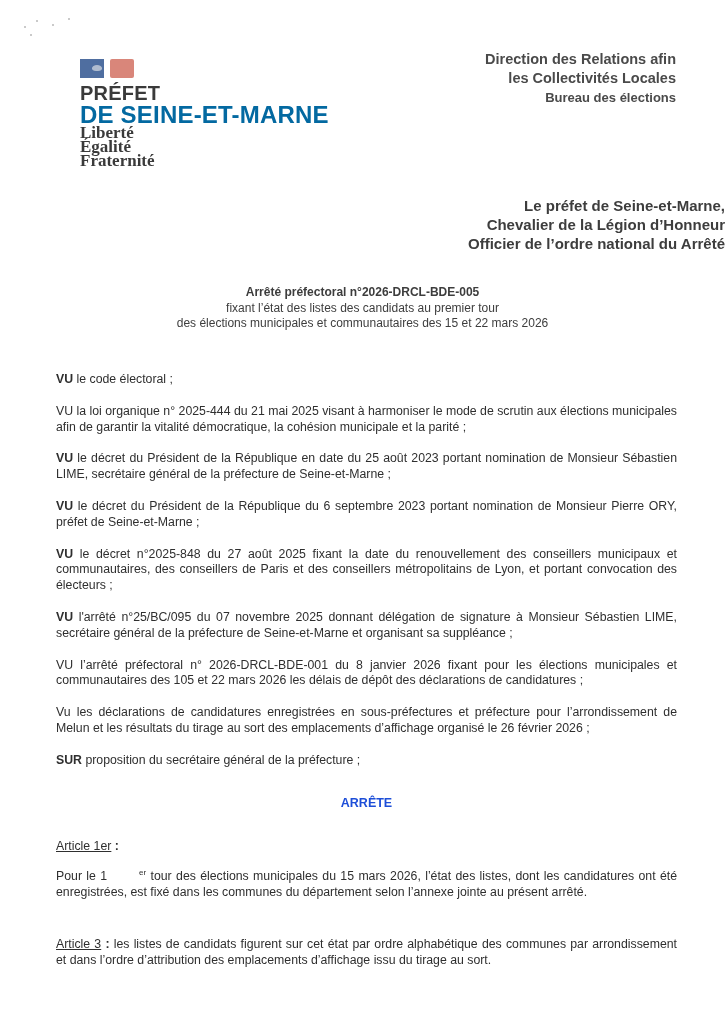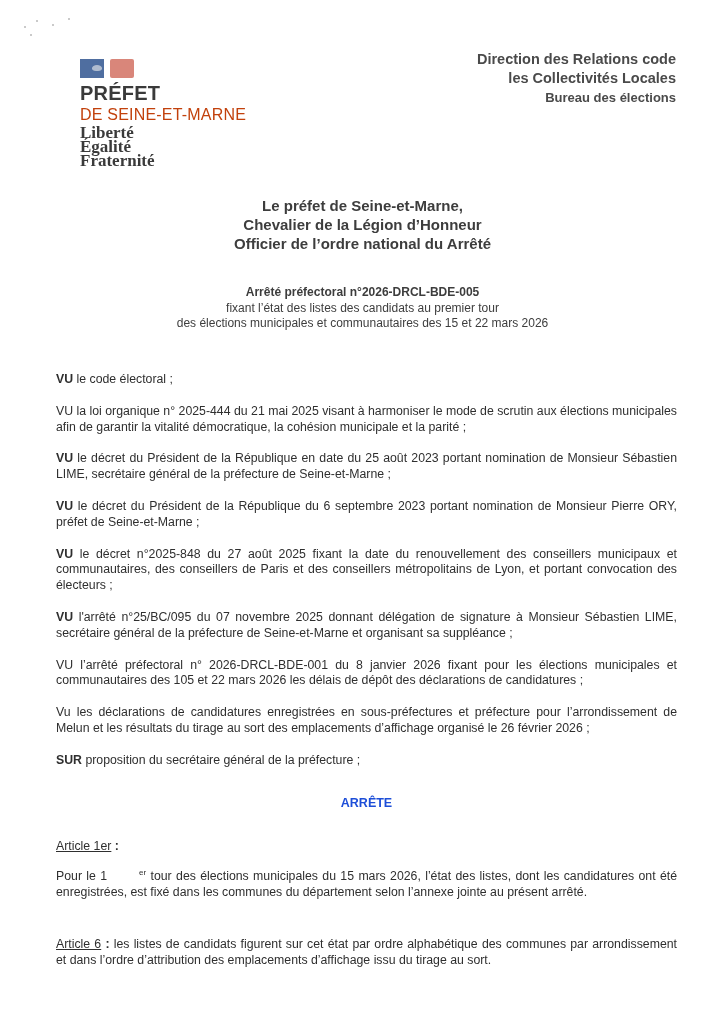--- a/index.html
+++ b/index.html
@@ -10,28 +10,28 @@
   }
   .scan-specks { position: absolute; left: 18px; top: 18px; width: 60px; height: 20px; }
   .scan-specks span { position: absolute; width: 2px; height: 2px; background: #9a9a9a; border-radius: 50%; opacity: .7; }
 
   .logo { position: absolute; left: 80px; top: 59px; }
   .flag { display: flex; gap: 6px; height: 19px; }
   .flag-blue { width: 24px; height: 19px; background: #4f6ea0; position: relative; }
   .flag-blue::after { content: ""; position: absolute; right: 2px; top: 6px; width: 10px; height: 6px; border-radius: 50% 50% 40% 40%; background: #c8cfdb; opacity: .8; }
   .flag-red { width: 24px; height: 19px; background: #d9867a; border-radius: 2px; }
   .prefet-line1 { margin-top: 4px; font-size: 20px; font-weight: 700; color: #3a3a3a; letter-spacing: 0.2px; line-height: 22px; }
-  .prefet-line2 { font-size: 16px; font-weight: 400; color: #c2410c; letter-spacing: 0.2px; line-height: 22px; }
+  .prefet-line2 { font-size: 24px; font-weight: 700; color: #0369a1; letter-spacing: 0.2px; line-height: 22px; }
   .devise { font-family: "Liberation Serif", "DejaVu Serif", serif; font-weight: 700; font-size: 17px; color: #3a3a3a; line-height: 14px; }
 
   .direction { position: absolute; right: 49px; top: 50px; text-align: right; font-weight: 700; color: #4a4a4a; }
   .direction .d1, .direction .d2 { font-size: 14.5px; line-height: 19px; }
   .direction .d3 { font-size: 13px; line-height: 19px; }
 
-  .titles { position: absolute; left: 0; width: 725px; top: 196px; text-align: center; font-weight: 700; color: #3d3d3d; font-size: 15px; line-height: 19px; }
+  .titles { position: absolute; left: 0; width: 725px; top: 196px; text-align: right; font-weight: 700; color: #3d3d3d; font-size: 15px; line-height: 19px; }
 
   .arrete-head { position: absolute; left: 0; width: 725px; top: 285px; text-align: center; font-size: 12px; line-height: 15.5px; color: #3d3d3d; }
   .arrete-head .num { font-weight: 700; }
 
   .body { position: absolute; left: 56px; width: 621px; top: 372px; font-size: 12.3px; line-height: 15.8px; color: #2f2f2f; }
   .para { margin: 0 0 16px 0; text-align: justify; }
   .para b { font-weight: 700; }
   .arrete-word { text-align: center; font-weight: 700; font-size: 12.5px; margin: 27px 0 28px 0; color: #1d4ed8; }
   .article-title { font-weight: 400; text-decoration: underline; }
   .art1-head { margin-bottom: 14px; }
@@ -57,21 +57,21 @@
   <div class="prefet-line1">PRÉFET</div>
   <div class="prefet-line2">DE SEINE-ET-MARNE</div>
   <div class="devise">
     <div>Liberté</div>
     <div>Égalité</div>
     <div>Fraternité</div>
   </div>
 </div>
 
 <div class="direction">
-  <div class="d1">Direction des Relations code</div>
+  <div class="d1">Direction des Relations afin</div>
   <div class="d2">les Collectivités Locales</div>
   <div class="d3">Bureau des élections</div>
 </div>
 
 <div class="titles">
   <div>Le préfet de Seine-et-Marne,</div>
   <div>Chevalier de la Légion d’Honneur</div>
   <div>Officier de l’ordre national du Arrêté</div>
 </div>
 
@@ -92,14 +92,14 @@
   <p class="para"><span>Vu les déclarations de candidatures enregistrées en sous-préfectures et préfecture pour l’arrondissement de Melun et les résultats du tirage au sort des emplacements d’affichage organisé le 26 février 2026 ;</span></p>
   <p class="para"><b>SUR</b><span> proposition du secrétaire général de la préfecture ;</span></p>
 
   <div class="arrete-word">ARRÊTE</div>
 
   <p class="para art1-head"><span class="article-title">Article 1er</span><b> :</b></p>
   <p class="para"><span>Pour le 1</span><sup>er</sup><span> tour des élections municipales du 15 mars 2026, l’état des listes, dont les candidatures  ont été enregistrées, est fixé dans les communes du département selon l’annexe jointe au présent arrêté.</span></p>
 
   <div class="spacer"></div>
 
-  <p class="para"><span class="article-title">Article 6</span><b> :</b><span> les listes de candidats figurent sur cet état par ordre alphabétique des communes par arrondissement et dans l’ordre d’attribution des emplacements d’affichage issu du tirage au sort.</span></p>
+  <p class="para"><span class="article-title">Article 3</span><b> :</b><span> les listes de candidats figurent sur cet état par ordre alphabétique des communes par arrondissement et dans l’ordre d’attribution des emplacements d’affichage issu du tirage au sort.</span></p>
 </div>
 
 </body></html>

